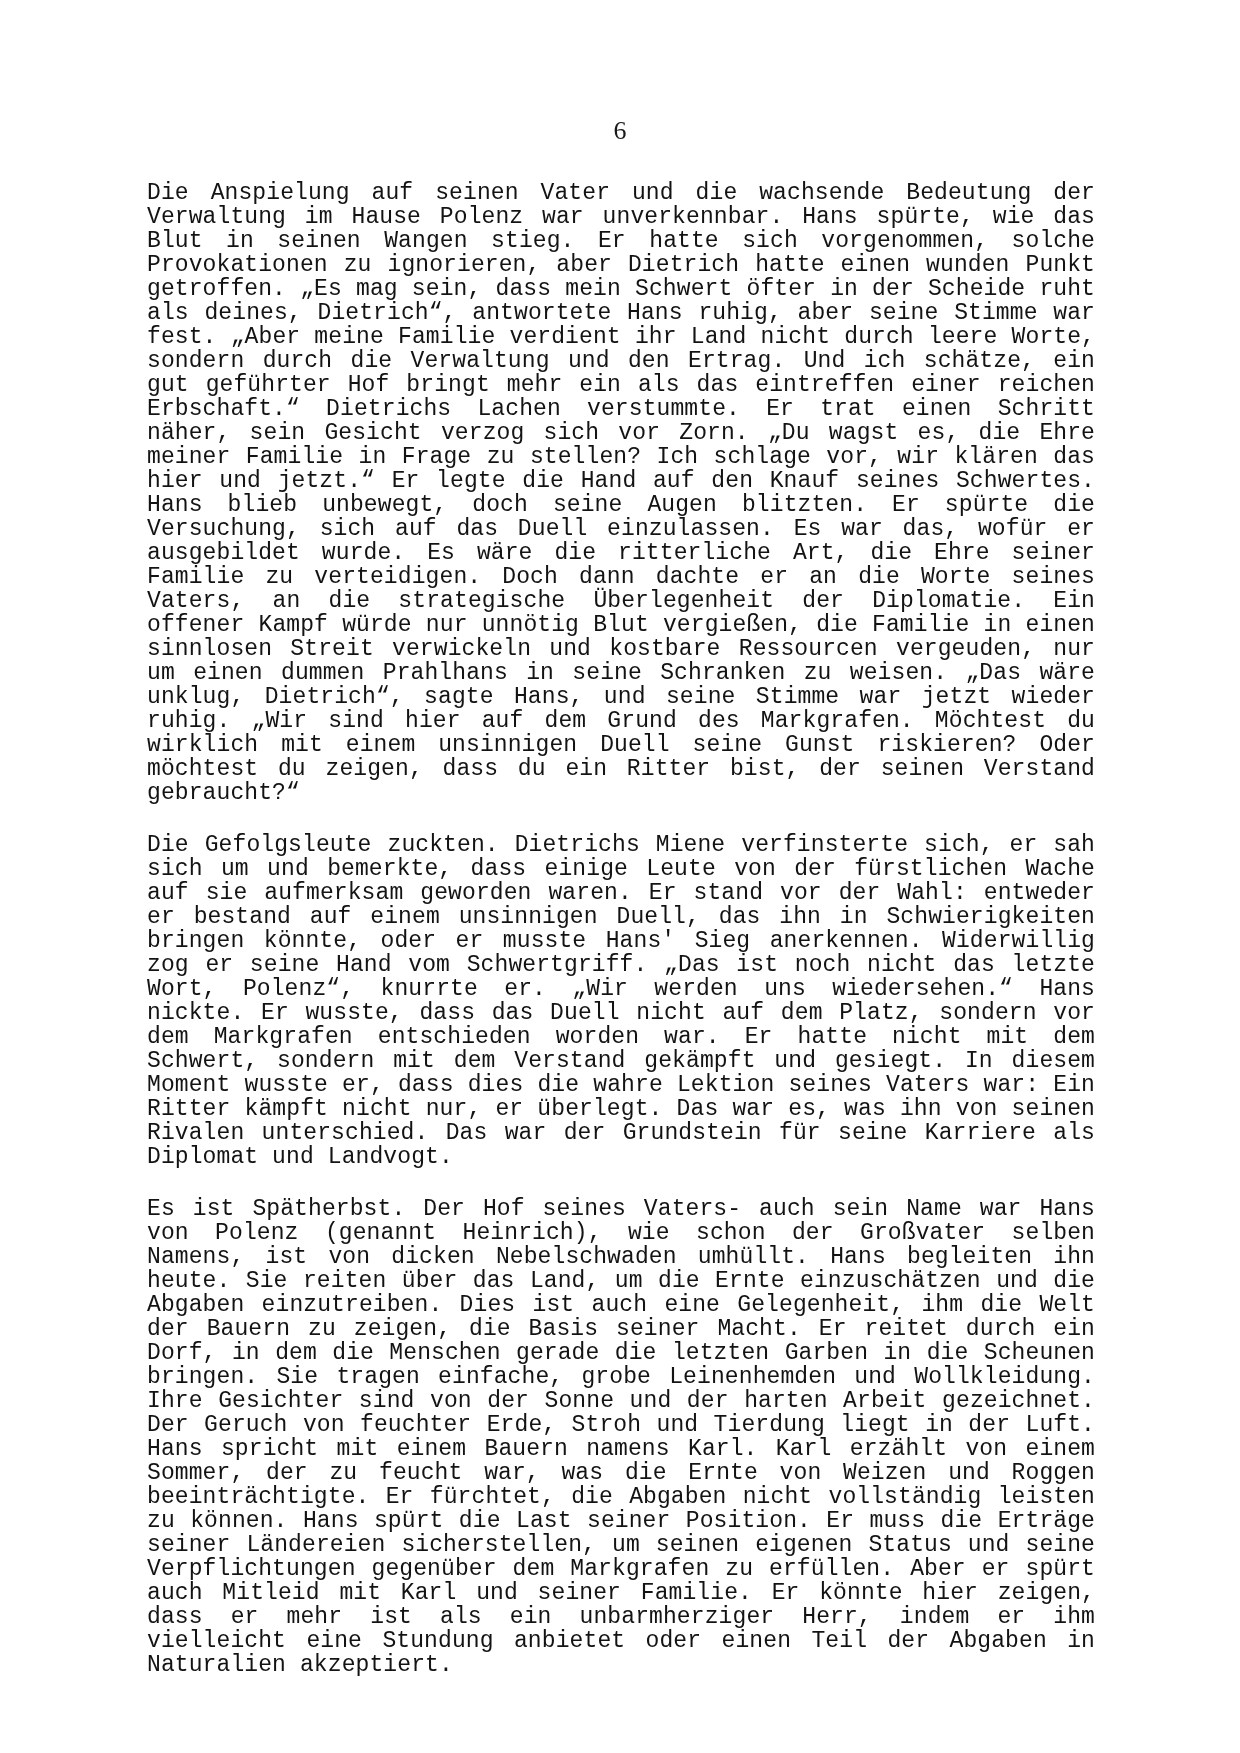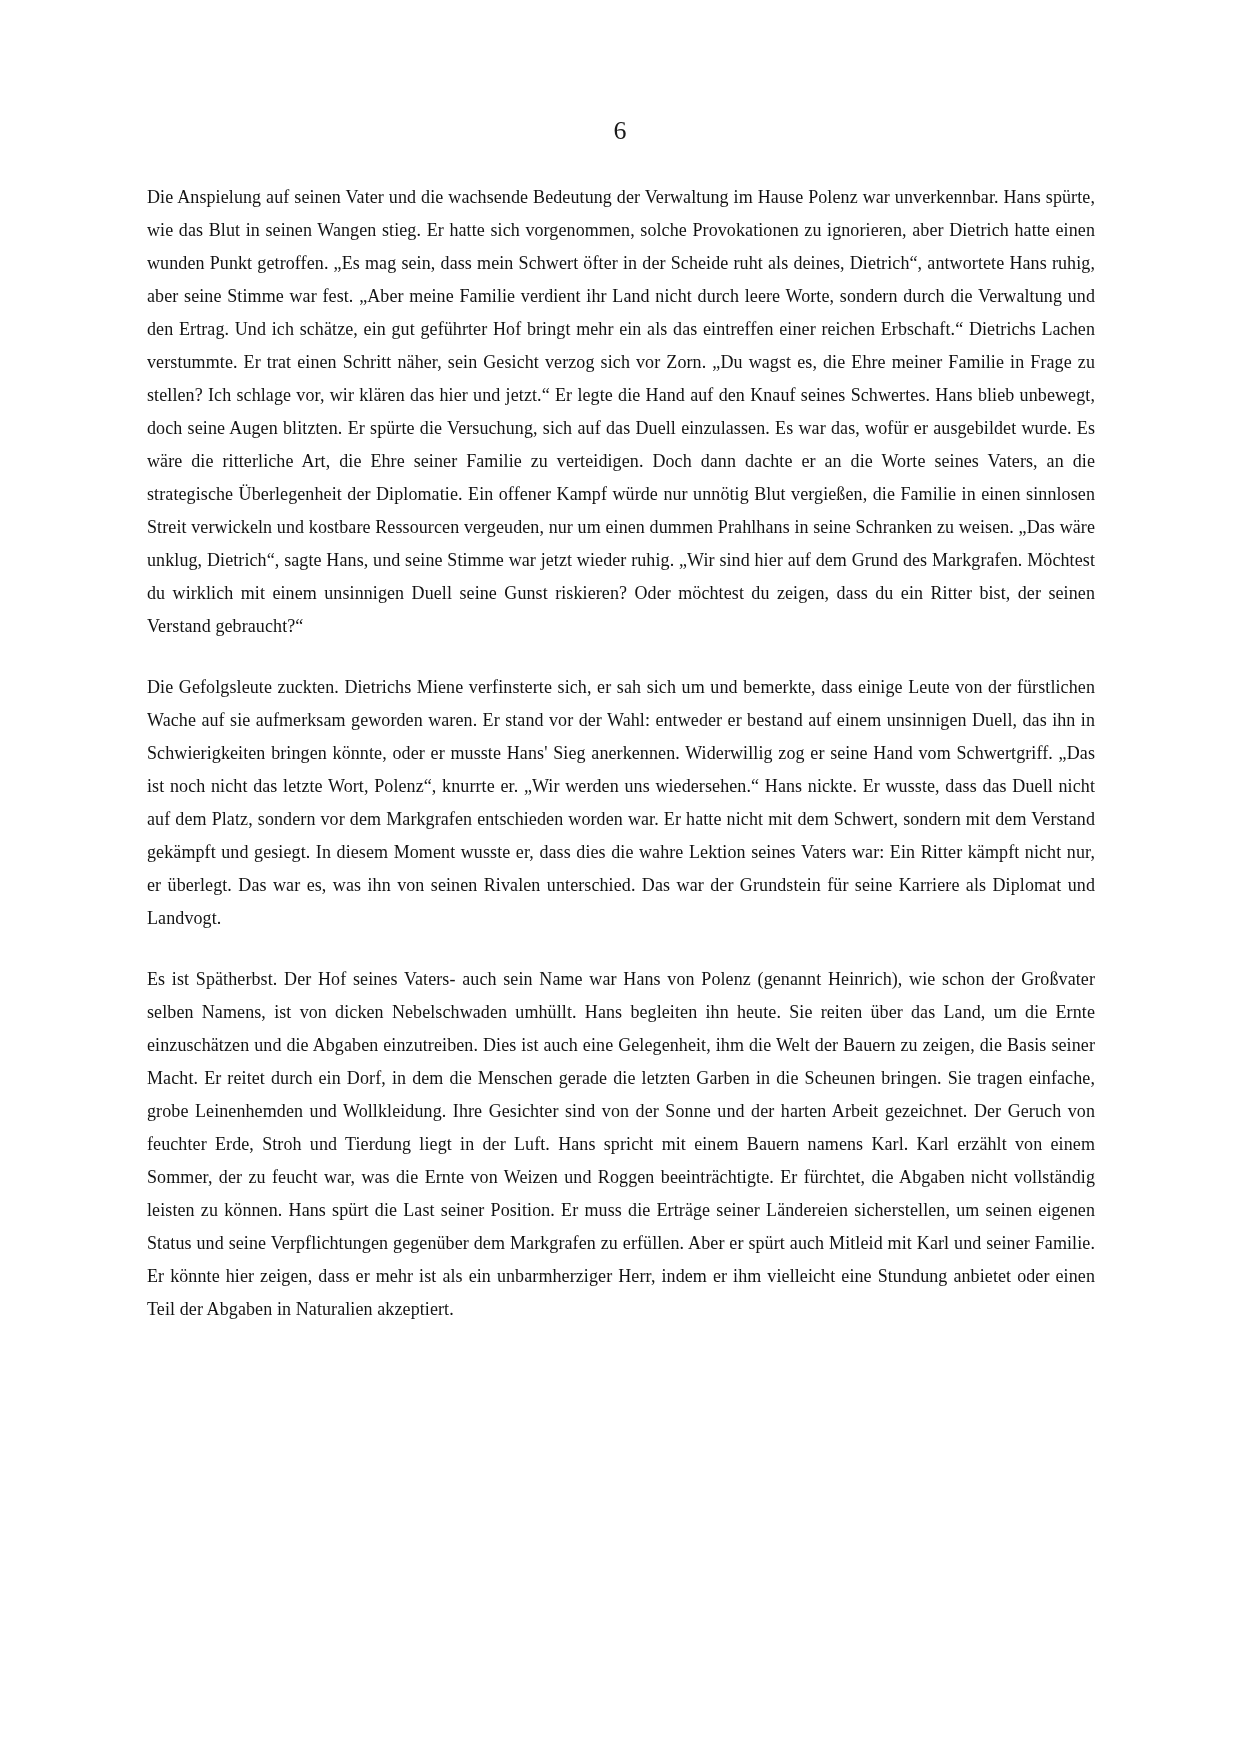--- a/index.html
+++ b/index.html
@@ -30,23 +30,23 @@
     line-height: 30px;
     color: #1a1a1a;
   }
   .content {
     margin-top: 35px;
     margin-left: 147px;
     width: 948px;
   }
   .content p {
     margin: 0 0 28px 0;
-    font-family: Liberation Serif, serif;
-    font-size: 18px;
-    line-height: 33px;
+    font-family: Liberation Mono, monospace;
+    font-size: 23px;
+    line-height: 24px;
     letter-spacing: 0.1px;
     color: #131313;
     text-align: justify;
     text-justify: inter-word;
     hyphens: none;
   }
   .content p:last-child {
     margin-bottom: 0;
   }
 </style>

